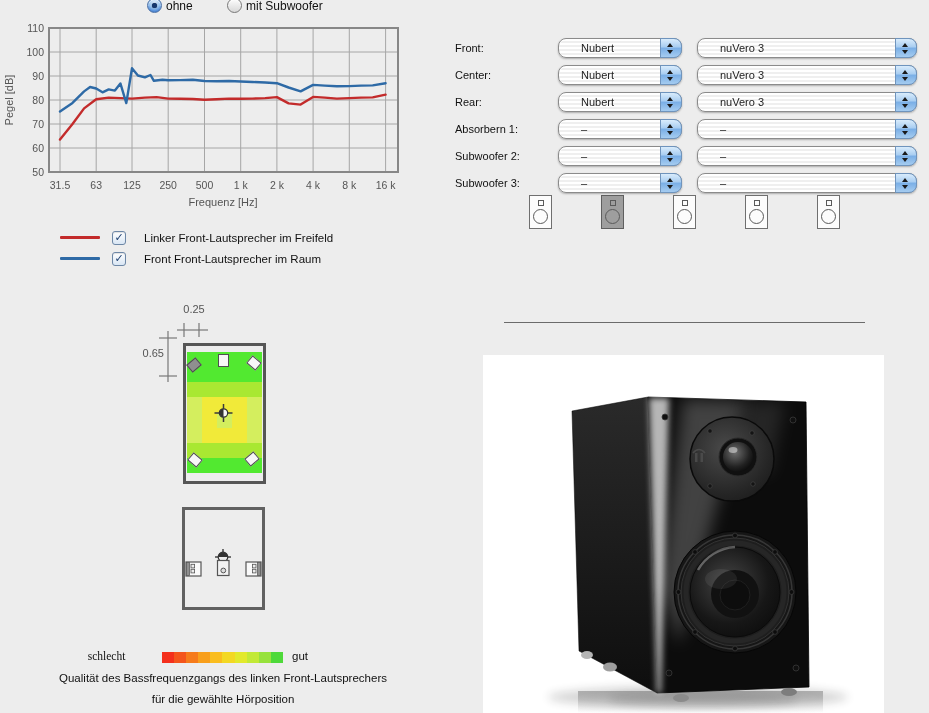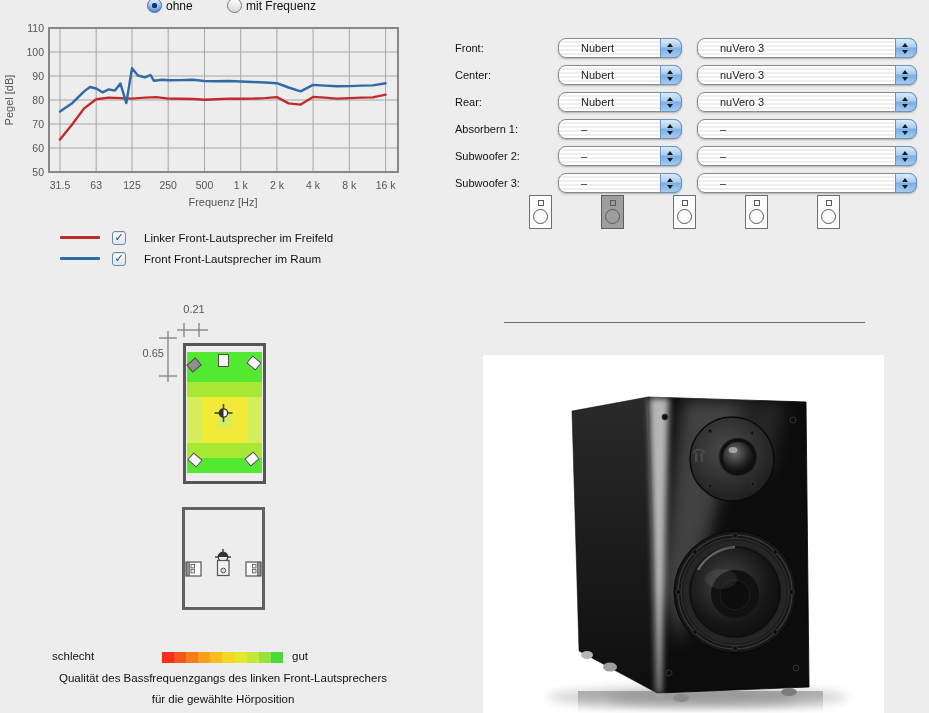--- a/index.html
+++ b/index.html
@@ -64,21 +64,21 @@
   text{font-family:"Liberation Sans","DejaVu Sans",sans-serif;}
 </style>
 </head>
 <body>
 
 <div class="abs" id="left-panel" style="left:0;top:0;width:430px;height:607px;">
 
   <div class="abs radio sel" style="left:147px;top:-2px;"></div>
   <span class="abs radio-label" style="left:166px;top:-1px;">ohne</span>
   <div class="abs radio" style="left:227px;top:-2px;"></div>
-  <span class="abs radio-label" style="left:246px;top:-1px;">mit Frequenz</span>
+  <span class="abs radio-label" style="left:246px;top:-1px;">mit Subwoofer</span>
 
   <svg id="chart-svg" class="abs" style="left:0;top:0;" width="430" height="215" viewBox="0 0 430 215">
       <line x1="60.0" y1="28" x2="60.0" y2="172" stroke="#a6a6a6" stroke-width="1"></line>
       <text x="60.0" y="189" text-anchor="middle" font-size="10.5" fill="#555">31.5</text>
       <line x1="96.2" y1="28" x2="96.2" y2="172" stroke="#a6a6a6" stroke-width="1"></line>
       <text x="96.2" y="189" text-anchor="middle" font-size="10.5" fill="#555">63</text>
       <line x1="132.0" y1="28" x2="132.0" y2="172" stroke="#a6a6a6" stroke-width="1"></line>
       <text x="132.0" y="189" text-anchor="middle" font-size="10.5" fill="#555">125</text>
       <line x1="168.2" y1="28" x2="168.2" y2="172" stroke="#a6a6a6" stroke-width="1"></line>
       <text x="168.2" y="189" text-anchor="middle" font-size="10.5" fill="#555">250</text>
@@ -122,21 +122,21 @@
         <div class="leg-label">Linker Front-Lautsprecher im Freifeld</div>
       </div>
       <div class="leg-row">
         <div class="leg-line" style="background: rgb(46, 106, 166);"></div>
         <div class="leg-cb on">✓</div>
         <div class="leg-label">Front Front-Lautsprecher im Raum</div>
       </div>
     </div>
 
   <div class="abs" id="room-top" style="left:140px;top:303px;width:170px;height:190px;">
-    <span class="dim-label" style="left:34px;top:0;width:40px;text-align:center;">0.21</span>
+    <span class="dim-label" style="left:34px;top:0;width:40px;text-align:center;">0.25</span>
     <span class="dim-label" style="left:-3px;top:44px;width:27px;text-align:right;">0.65</span>
     <div class="roombox" style="left:43px;top:40px;width:83px;height:141px;">
       <div class="abs" id="heatmap" style="left:1px;top:6px;width:75px;height:121px;">
           <div class="hm-cell" style="left: 0px; top: 0px; width: 15px; height: 15.13px; background: rgb(82, 233, 48);"></div>
           <div class="hm-cell" style="left: 15px; top: 0px; width: 15px; height: 15.13px; background: rgb(82, 233, 48);"></div>
           <div class="hm-cell" style="left: 30px; top: 0px; width: 15px; height: 15.13px; background: rgb(82, 233, 48);"></div>
           <div class="hm-cell" style="left: 45px; top: 0px; width: 15px; height: 15.13px; background: rgb(82, 233, 48);"></div>
           <div class="hm-cell" style="left: 60px; top: 0px; width: 15px; height: 15.13px; background: rgb(82, 233, 48);"></div>
           <div class="hm-cell" style="left: 0px; top: 15.13px; width: 15px; height: 15.13px; background: rgb(82, 233, 48);"></div>
           <div class="hm-cell" style="left: 15px; top: 15.13px; width: 15px; height: 15.13px; background: rgb(82, 233, 48);"></div>
@@ -215,21 +215,21 @@
         <line x1="65" y1="59" x2="81" y2="59" stroke="#3a3a3a" stroke-width="1.4"></line>
         <line x1="73" y1="51" x2="73" y2="67" stroke="#3a3a3a" stroke-width="1.4"></line>
         <circle cx="73" cy="59" r="4.8" fill="#ededed" stroke="#333" stroke-width="1.2"></circle>
         <path d="M68.2,59 A4.8,4.8 0 0,1 77.8,59 Z" fill="#333"></path>
         <rect x="67.5" y="62.5" width="11.5" height="15" fill="#f2f2f2" stroke="#555" stroke-width="1.2"></rect>
         <circle cx="73.3" cy="72.5" r="2.4" fill="#ddd" stroke="#555" stroke-width="1"></circle>
       </g>
     </svg>
   </div>
 
-  <span class="abs scale-label" style="left:52px;top:650px;width:93px;text-align:left;">schlecht</span>
+  <span class="abs scale-label" style="left:60px;top:650px;width:93px;text-align:center;font-family:Liberation Serif, serif;">schlecht</span>
   <div class="abs" id="scale-cells" style="left:162px;top:652px;">
       <div style="background: rgb(244, 48, 29);"></div>
       <div style="background: rgb(244, 85, 28);"></div>
       <div style="background: rgb(246, 123, 27);"></div>
       <div style="background: rgb(248, 159, 27);"></div>
       <div style="background: rgb(250, 189, 30);"></div>
       <div style="background: rgb(243, 216, 35);"></div>
       <div style="background: rgb(226, 233, 44);"></div>
       <div style="background: rgb(194, 233, 54);"></div>
       <div style="background: rgb(151, 226, 60);"></div>

